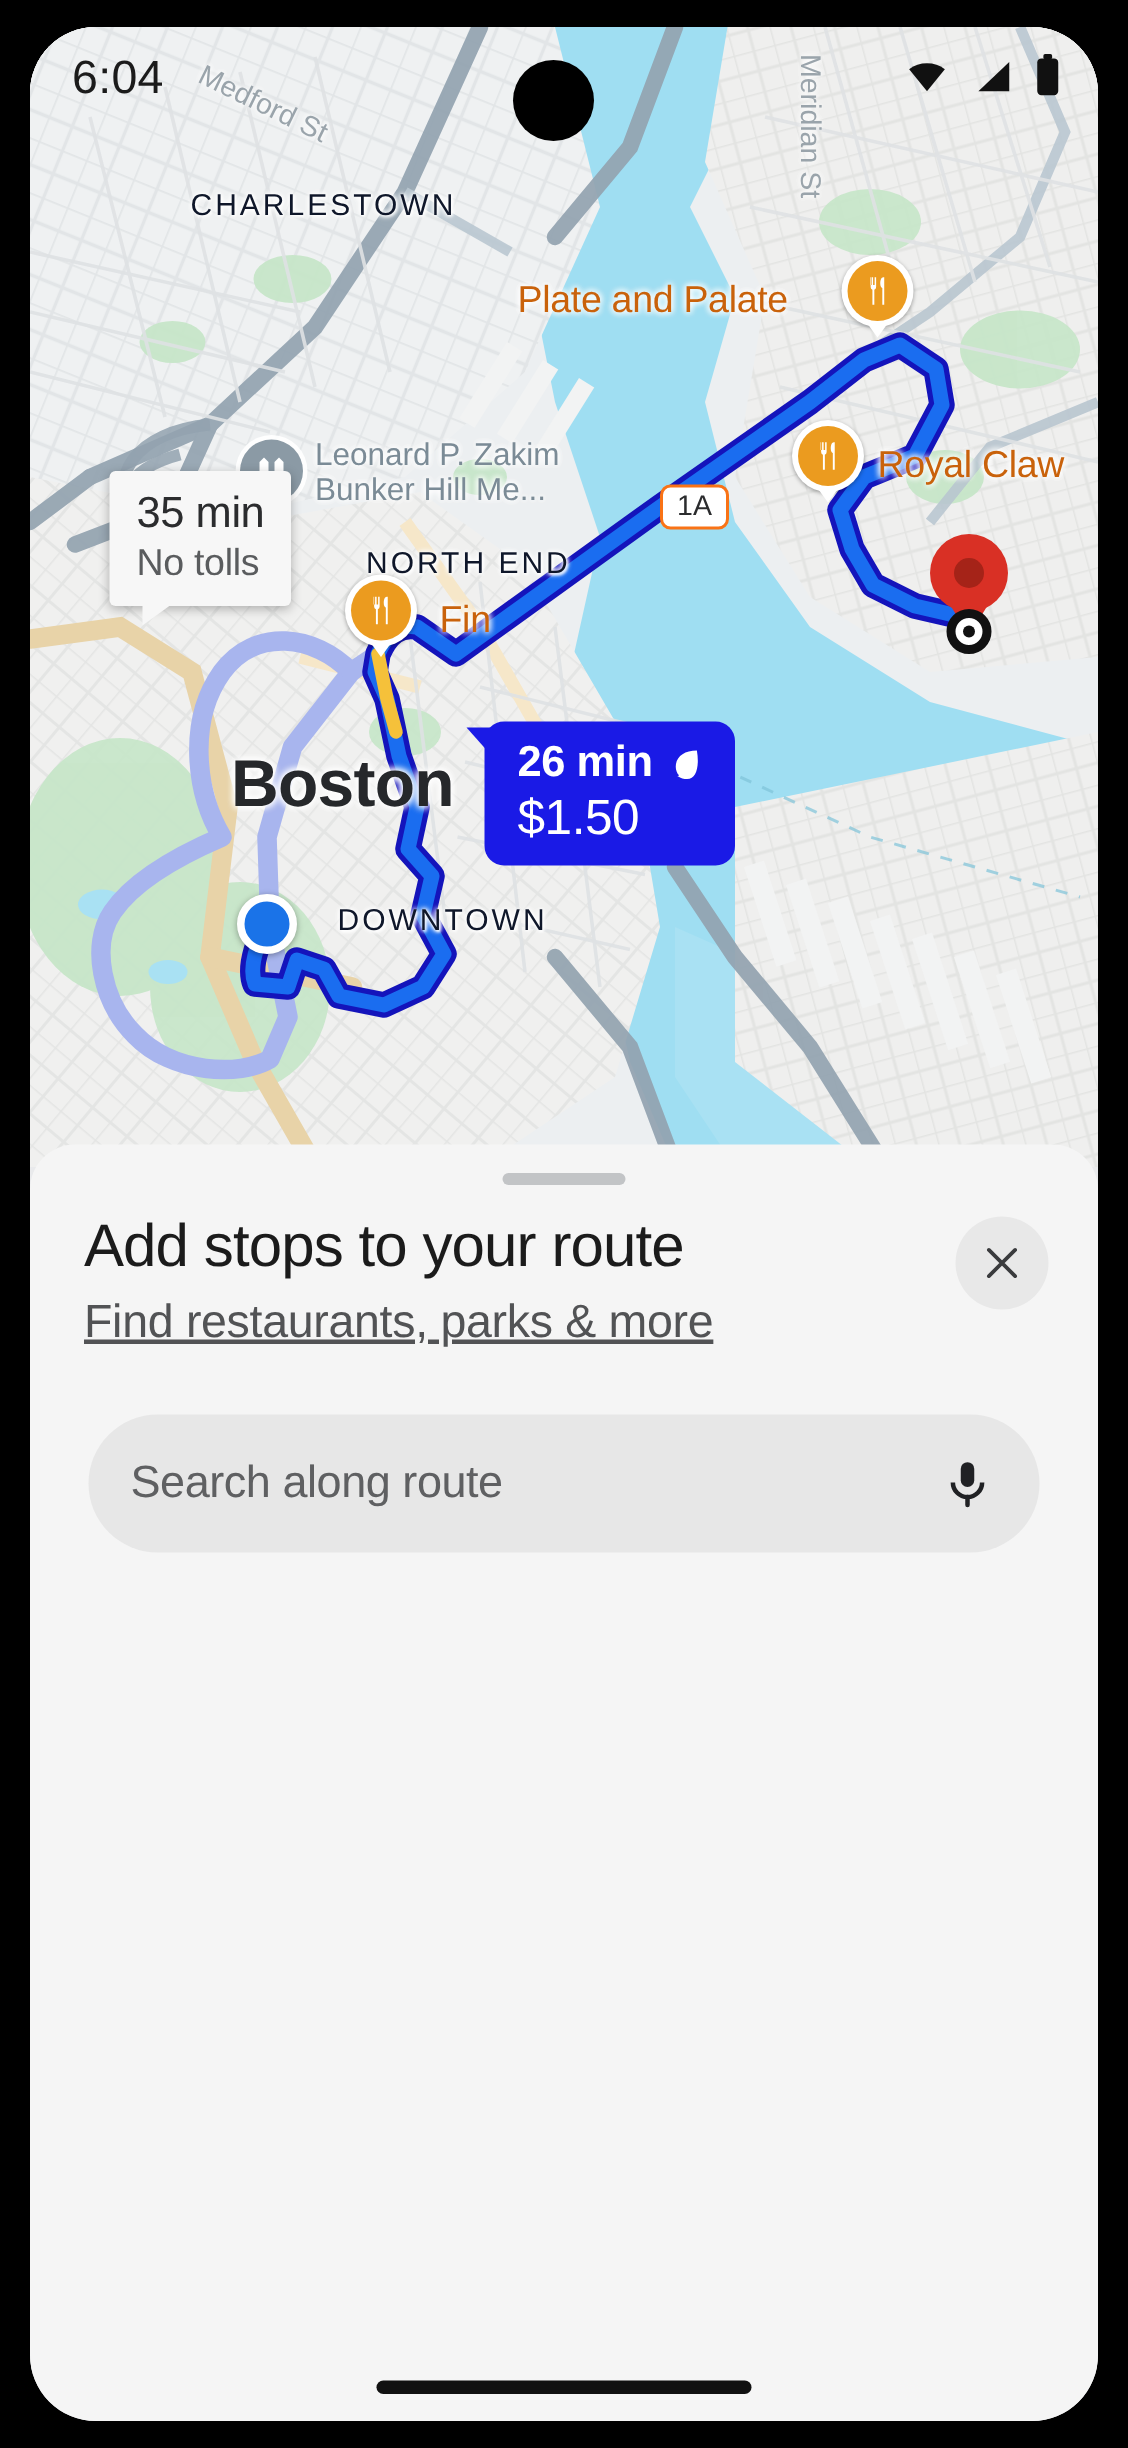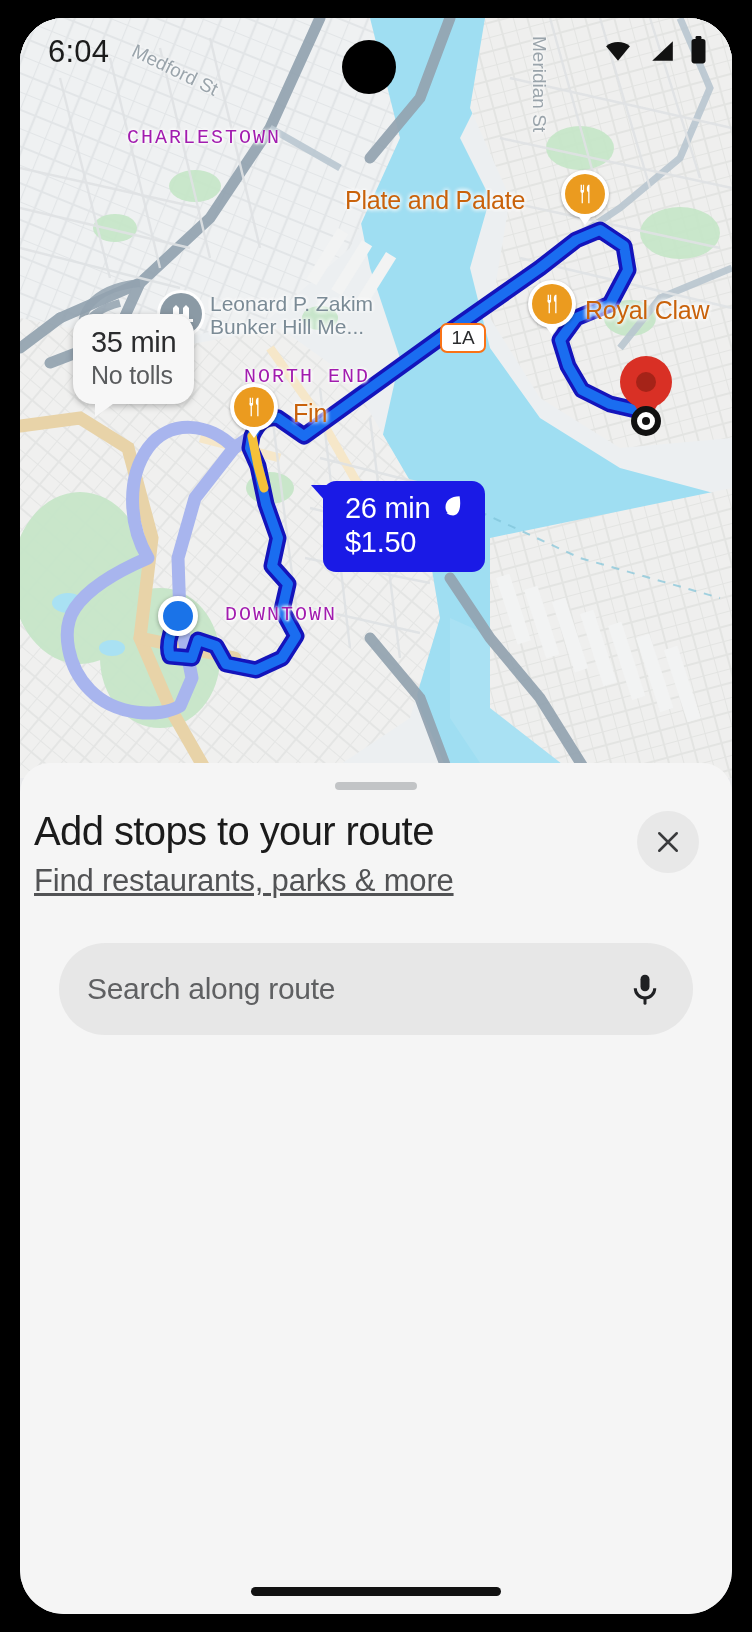--- a/index.html
+++ b/index.html
@@ -34,23 +34,22 @@
   
   #map {
     position:absolute; left:0; top:0; width:712px; height:760px;
     background:#eceff1; overflow:hidden;
   }
   .maplayer { position:absolute; left:0; top:0; width:712px; height:760px; }
 
   
   .mlabel { position:absolute; white-space:nowrap; pointer-events:none; }
   .hood {
-    font-size:20px; letter-spacing:2.0px; color:#a21caf; font-weight:400;
+    font-size:20px; letter-spacing:2.0px; color:#0f172a; font-weight:400;
     text-shadow:0 0 4px #fff,0 0 4px #fff,0 0 3px #fff,1px 1px 2px #fff;
-    font-family:Liberation Mono, monospace;
   }
   .cityname {
     font-size:44px; font-weight:700; color:#26282b; letter-spacing:-.5px;
     text-shadow:0 0 6px #fff,0 0 6px #fff,0 0 5px #fff;
   }
   .poiname {
     font-size:25px; font-weight:500; color:#c9620b; letter-spacing:-.2px;
     text-shadow:0 0 5px #fff,0 0 5px #fff,0 0 4px #fff;
   }
   .bigpoi {
@@ -75,43 +74,43 @@
     border-top:11px solid #fff;
   }
   .poimark .disc {
     position:relative; width:40px; height:40px; border-radius:50%;
     background:#eb9b1f; display:flex; align-items:center; justify-content:center; z-index:2;
   }
 
   
   #etaCallout {
     position:absolute; left:53px; top:296px; background:#f7f7f7;
-    border-radius:20px; padding:12px 18px 14px 18px;
+    border-radius:4px; padding:12px 18px 14px 18px;
     box-shadow:0 2px 7px rgba(0,0,0,.28);
   }
   #etaCallout::after {
     content:""; position:absolute; left:22px; bottom:-13px;
     border-left:0 solid transparent; border-right:22px solid transparent;
     border-top:16px solid #f7f7f7;
   }
   #etaCallout .t1 { font-size:29px; font-weight:500; color:#2b2c2e; letter-spacing:-.3px;}
   #etaCallout .t2 { font-size:25px; color:#5a5c5e; margin-top:2px; letter-spacing:-.2px;}
 
   
   #ecoBadge {
     position:absolute; left:303px; top:463px; background:#1a1ae6;
     border-radius:13px; padding:11px 20px 13px 22px; color:#fff;
   }
   #ecoBadge::before {
     content:""; position:absolute; left:-12px; top:4px;
     border-top:0 solid transparent; border-bottom:18px solid transparent;
     border-right:16px solid #1a1ae6;
   }
-  #ecoBadge .l1 { font-size:29px; font-weight:400; display:flex; align-items:flex-start; gap:9px; letter-spacing:-.3px;}
-  #ecoBadge .l2 { font-size:29px; font-weight:400; margin-top:1px; letter-spacing:-.3px;}
+  #ecoBadge .l1 { font-size:29px; font-weight:700; display:flex; align-items:center; gap:9px; letter-spacing:-.3px;}
+  #ecoBadge .l2 { font-size:33px; font-weight:400; margin-top:1px; letter-spacing:-.3px;}
 
   
   #shield1a {
     position:absolute; left:420px; top:305px; width:46px; height:30px;
     background:#fff; border:2px solid #f97316; border-radius:7px;
     display:flex; align-items:center; justify-content:center;
     font-size:19px; color:#2b2c2e; font-weight:400;
   }
   
   #bridgeIcon {
@@ -152,21 +151,21 @@
 
   
   #sheet {
     position:absolute; left:0; top:745px; width:712px; height:851px;
     background:#f5f5f5; border-radius:30px 30px 0 0; overflow:hidden; z-index:30;
   }
   #grabber {
     position:absolute; left:50%; transform:translateX(-50%); top:19px;
     width:82px; height:8px; border-radius:4px; background:#c2c4c6;
   }
-  #sheetHead { position:absolute; left:0; top:45px; width:712px; padding:0 14px; }
+  #sheetHead { position:absolute; left:0; top:45px; width:712px; padding:0 36px; }
   #sheetTitle { font-size:40px; font-weight:400; color:#1b1b1b; letter-spacing:-.6px; line-height:1.15; }
   #sheetSub { font-size:31px; color:#525355; margin-top:9px; letter-spacing:-.2px;text-decoration:underline; }
   #closeBtn {
     position:absolute; right:33px; top:48px; width:62px; height:62px; border-radius:50%;
     background:#e8e8e8; display:flex; align-items:center; justify-content:center; border:none; cursor:pointer;
   }
 
   
   #searchWrap {
     position:absolute; left:39px; top:180px; width:634px; height:92px;
@@ -340,20 +339,21 @@
 
     <div id="bridgeIcon">
       <svg width="24" height="22" viewBox="0 0 24 22" fill="#fff">
         <rect x="0" y="16" width="24" height="3"></rect>
         <path d="M4 16 L4 5 L7 2 L10 5 L10 16 Z"></path>
         <path d="M14 16 L14 5 L17 2 L20 5 L20 16 Z"></path>
         <rect x="10" y="11" width="4" height="2"></rect>
       </svg>
     </div>
 
+    <div class="mlabel cityname" style="left:134px;top:480px;">Boston</div>
 
     <div id="shield1a">1A</div>
 
     <div class="poimark" style="left:541px;top:152px;">
       <div class="pin">
             <div class="disc">
         <svg width="22" height="22" viewBox="0 0 24 24" fill="#fff">
           <path d="M7 2v7a2.2 2.2 0 0 0 1.3 2V22h1.4V11A2.2 2.2 0 0 0 11 9V2h-1.1v5.6H8.8V2H7.7v5.6H6.6V2H7z"></path>
           <path d="M16.2 2c-1.4 0-2.2 2-2.2 4.6 0 1.9.6 3 1.5 3.3V22h1.4V2z"></path>
         </svg>

